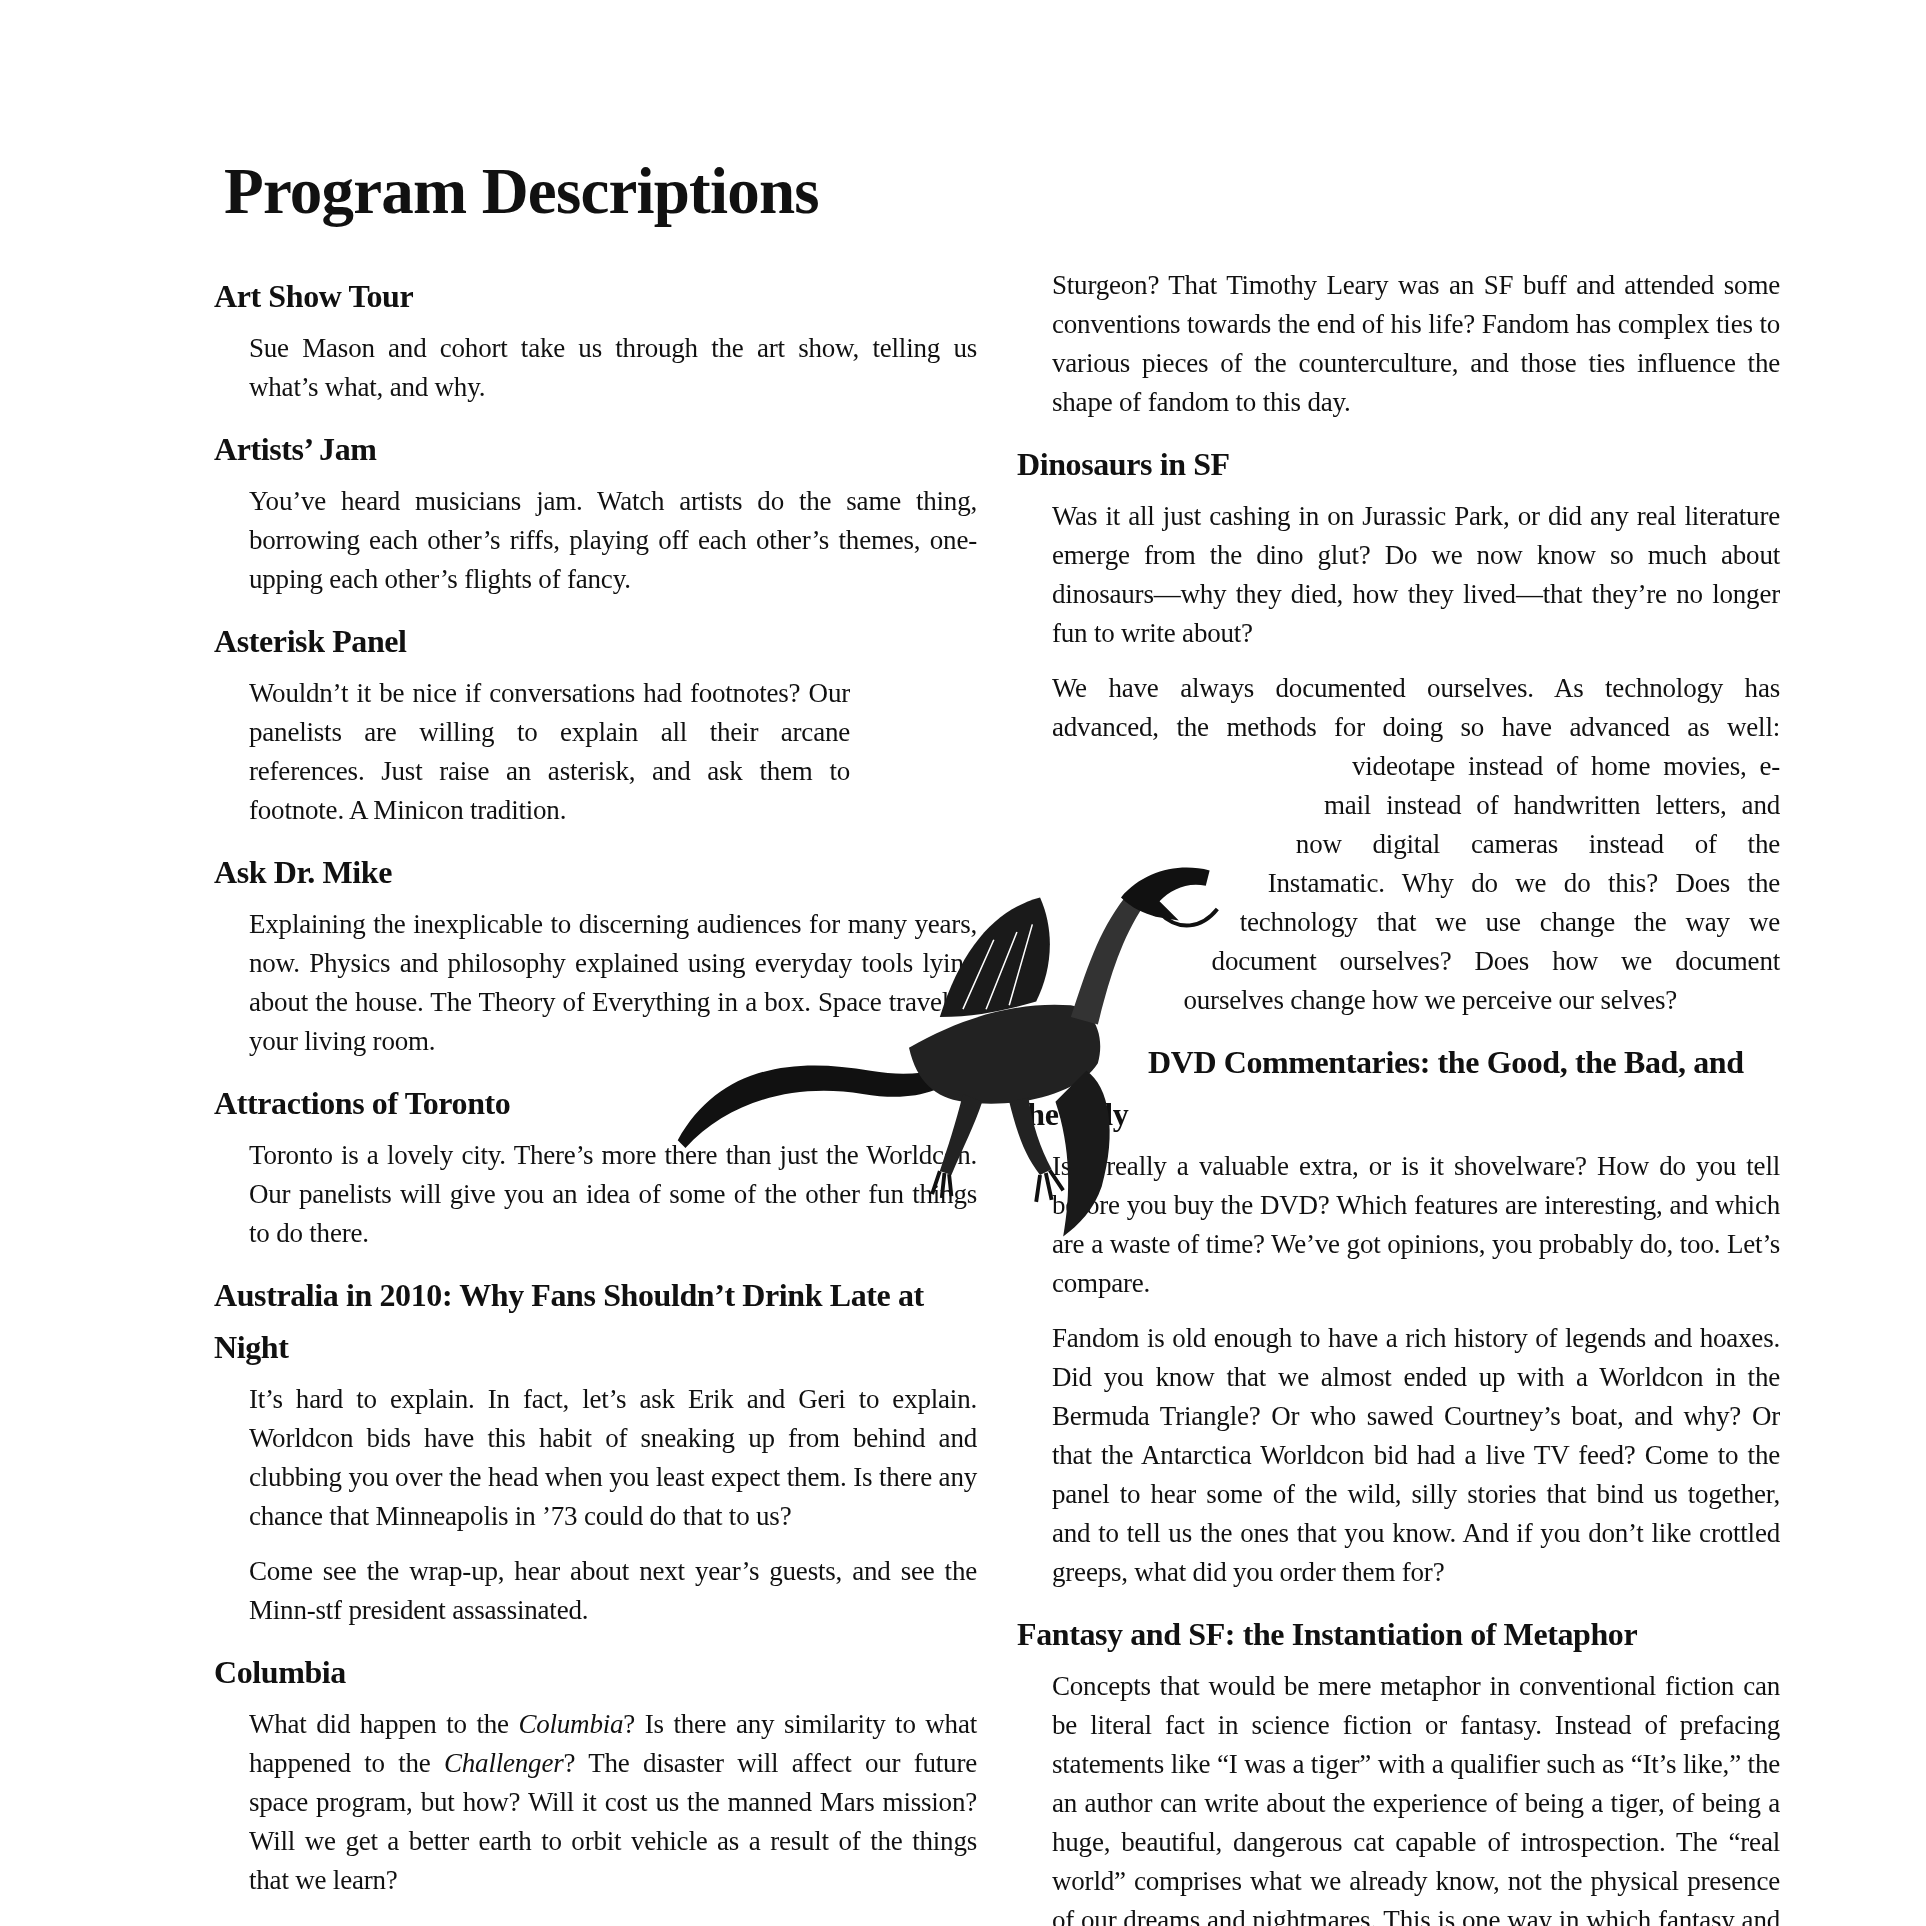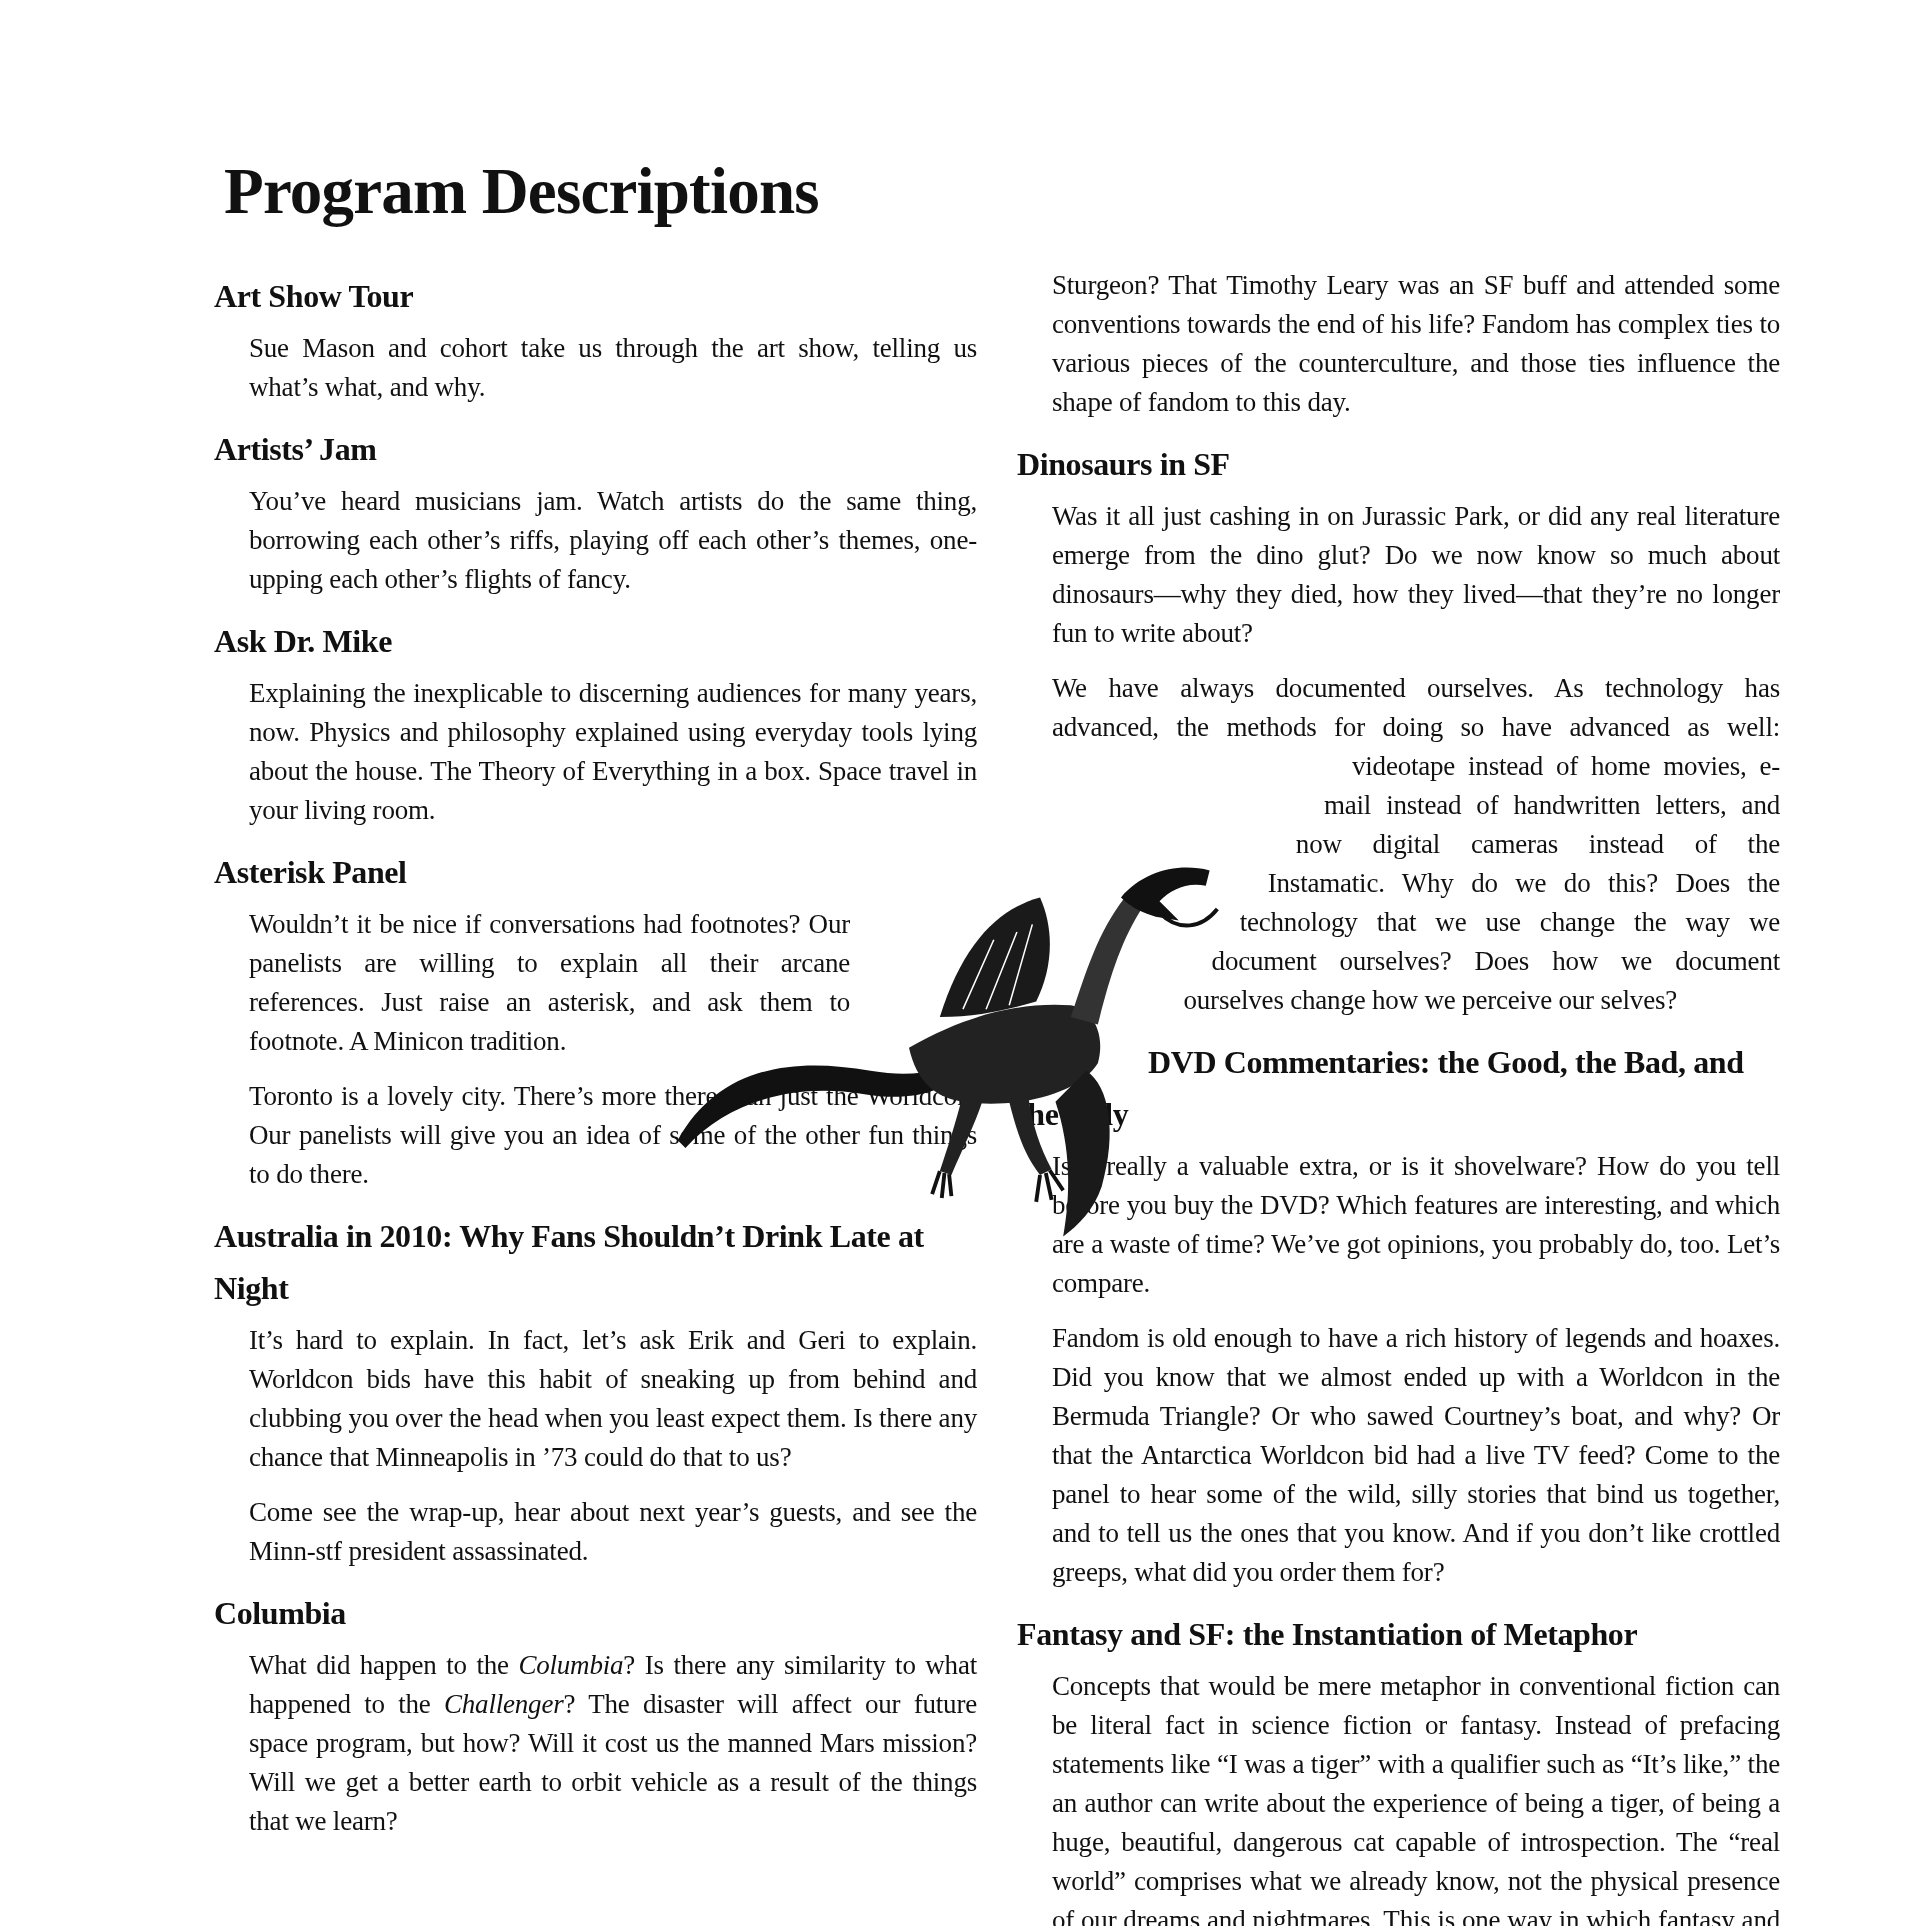--- a/index.html
+++ b/index.html
@@ -39,29 +39,30 @@
 
 <div class="col col-left">
   <div class="entry">
     <h2>Art Show Tour</h2>
     <p>Sue Mason and cohort take us through the art show, telling us what’s what, and why.</p>
   </div>
   <div class="entry">
     <h2>Artists’ Jam</h2>
     <p>You’ve heard musicians jam. Watch artists do the same thing, borrowing each other’s riffs, playing off each other’s themes, one-upping each other’s flights of fancy.</p>
   </div>
-  <div class="entry">
-    <h2>Ask Dr. Mike</h2>
-    <p>Explaining the inexplicable to discerning audiences for many years, now. Physics and philosophy explained using everyday tools lying about the house. The Theory of Everything in a box. Space travel in your living room.</p>
-  </div>
   <div class="entry wrap-asterisk">
     <h2>Asterisk Panel</h2>
     <p>Wouldn’t it be nice if conversations had footnotes? Our panelists are willing to explain all their arcane references. Just raise an asterisk, and ask them to footnote. A Minicon tradition.</p>
   </div>
   <div class="entry">
+    <h2>Ask Dr. Mike</h2>
+    <p>Explaining the inexplicable to discerning audiences for many years, now. Physics and philosophy explained using everyday tools lying about the house. The Theory of Everything in a box. Space travel in your living room.</p>
+  </div>
+  <div class="entry">
+    <h2>Attractions of Toronto</h2>
     <p>Toronto is a lovely city. There’s more there than just the Worldcon. Our panelists will give you an idea of some of the other fun things to do there.</p>
   </div>
   <div class="entry">
     <h2>Australia in 2010: Why Fans Shouldn’t Drink Late at Night</h2>
     <p>It’s hard to explain. In fact, let’s ask Erik and Geri to explain. Worldcon bids have this habit of sneaking up from behind and clubbing you over the head when you least expect them. Is there any chance that Minneapolis in ’73 could do that to us?</p>
   </div>
   <div class="entry">
     <p>Come see the wrap-up, hear about next year’s guests, and see the Minn-stf president assassinated.</p>
   </div>
   <div class="entry">

